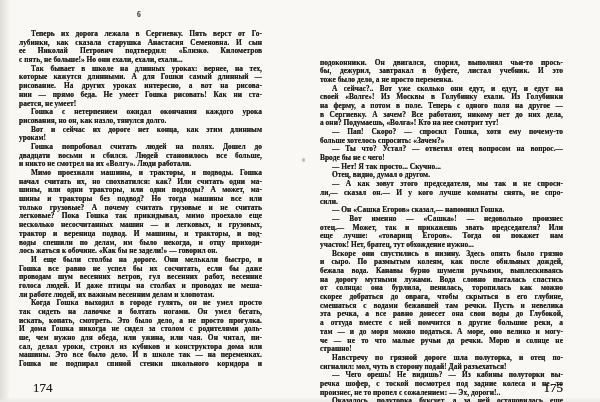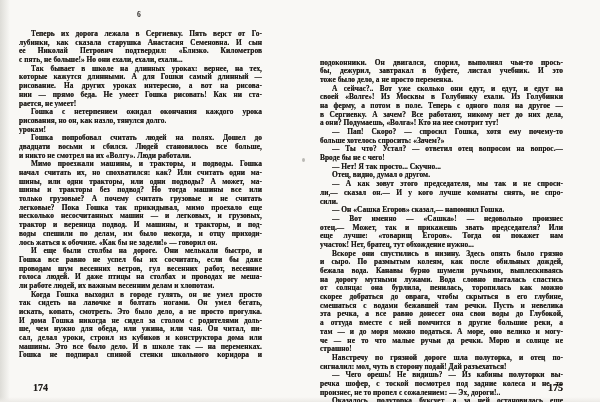--- a/index.html
+++ b/index.html
@@ -38,21 +38,21 @@
   .col-right { left: 320px; top: 10.5px; width: 243px; margin-top: 48px; }
   .line {
     height: 8.7px; line-height: 8.7px;
     text-align: justify; text-align-last: justify;
     white-space: normal; overflow: visible;
   }
   .line.indent   { text-indent: 12px; }
   .line.lastline { text-align: left; text-align-last: left; }
   .page-num {
     position: absolute; top: 383px;
-    font-size: 10px; line-height: 9px; font-weight: bold;
+    font-size: 13px; line-height: 9px; font-weight: normal;
     text-shadow: 0 0 0.4px rgba(32,29,26,0.7);
   }
   .page-num-left  { left: 33px; }
   .page-num-right { left: 320px; width: 243px; text-align: right; }
 </style>
 </head>
 <body>
 
 <div class="spread">
 
@@ -67,20 +67,21 @@
       <div class="line">лубинки, как сказала старушка Анастасия Семеновна. И сын</div>
       <div class="line">ее Николай Петрович подтвердил: «Близко. Километров</div>
       <div class="line lastline">с пять, не больше!» Но они ехали, ехали, ехали...</div>
       <div class="line indent">Так бывает в школе на длинных уроках: вернее, на тех,</div>
       <div class="line">которые кажутся длинными. А для Гошки самый длинный —</div>
       <div class="line">рисование. На других уроках интересно, а вот на рисова-</div>
       <div class="line">нии — прямо беда. Не умеет Гошка рисовать! Как ни ста-</div>
       <div class="line lastline">рается, не умеет!</div>
       <div class="line indent">Гошка с нетерпением ожидал окончания каждого урока</div>
       <div class="line lastline">рисования, но он, как назло, тянулся долго.</div>
+      <div class="line indent">Вот и сейчас их дороге нет конца, как этим длинным</div>
       <div class="line lastline">урокам!</div>
       <div class="line indent">Гошка попробовал считать людей на полях. Дошел до</div>
       <div class="line">двадцати восьми и сбился. Людей становилось все больше,</div>
       <div class="line lastline">и никто не смотрел на их «Волгу». Люди работали.</div>
       <div class="line indent">Мимо проезжали машины, и тракторы, и подводы. Гошка</div>
       <div class="line">начал считать их, но спохватился: как? Или считать одни ма-</div>
       <div class="line">шины, или одни тракторы, или одни подводы? А может, ма-</div>
       <div class="line">шины и тракторы без подвод? Но тогда машины все или</div>
       <div class="line">только грузовые? А почему считать грузовые и не считать</div>
       <div class="line">легковые? Пока Гошка так прикидывал, мимо проехало еще</div>

